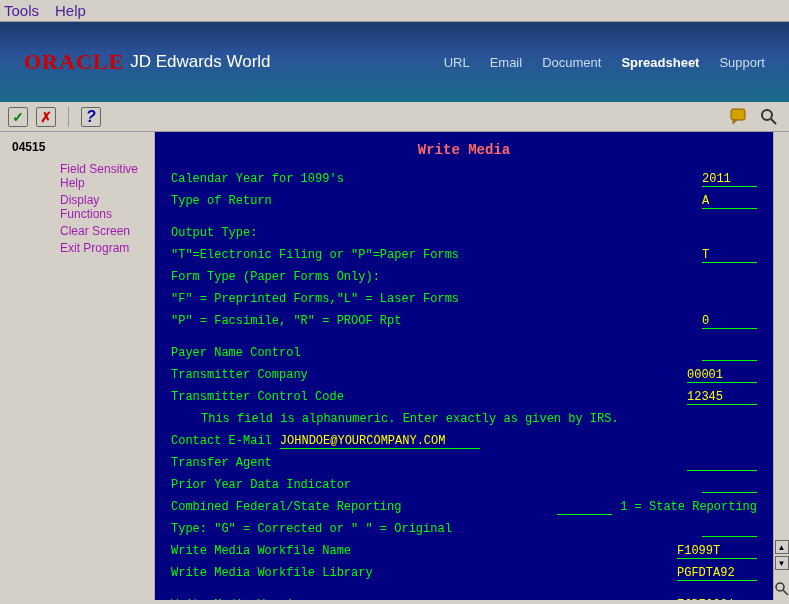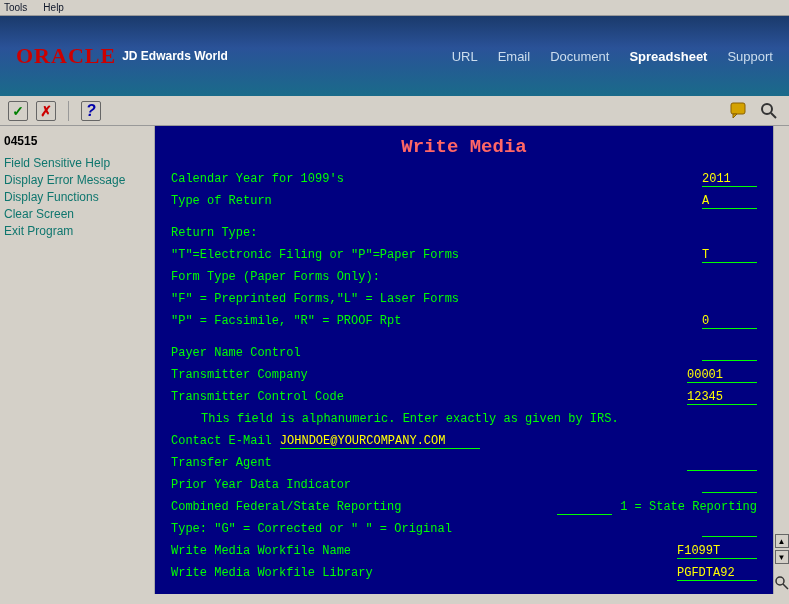--- a/index.html
+++ b/index.html
@@ -1,52 +1,52 @@
 <!DOCTYPE html>
 <html><head>
   <meta charset="utf-8">
   <style>
     * { margin: 0; padding: 0; box-sizing: border-box; }
     body { width: 789px; height: 604px; overflow: hidden; font-family: Arial, sans-serif; font-size: 12px; background: #d4d0c8; }
 
     
     #menubar { background: #d4d0c8; border-bottom: 1px solid #999; padding: 2px 4px; display: flex; gap: 16px; }
-    #menubar span { font-size: 10px; cursor: pointer; color: #0f172a; }
-
-    
-    #topbar { background: linear-gradient(180deg, #1a3a6b 0%, #2a5298 40%, #1a6b8a 100%); height: 80px; display: flex; align-items: center; justify-content: space-between; padding: 0 16px; }
+    #menubar span { font-size: 15px; cursor: pointer; color: #4c1d95; }
+
+    
+    #topbar { background: linear-gradient(180deg, #1a3a6b 0%, #2a5298 40%, #1a6b8a 100%); height: 80px; display: flex; align-items: center; justify-content: space-between; padding: 0 24px; }
     #logo { display: flex; align-items: center; gap: 6px; }
     #logo-oracle { color: #c00; font-size: 22px; font-weight: bold; font-family: serif; letter-spacing: 1px; }
-    #logo-jde { color: #fff; font-size: 12px; font-weight: bold; }
+    #logo-jde { color: #fff; font-size: 17px; font-weight: normal; }
     #topnav { display: flex; gap: 20px; align-items: flex-end; }
     #topnav span { color: #cde; font-size: 13px; cursor: pointer; }
     #topnav .active { color: #fff; font-weight: bold; }
 
     
     #toolbar { background: #d4d0c8; border-bottom: 1px solid #999; padding: 4px 8px; display: flex; align-items: center; gap: 8px; height: 30px; }
     .toolbar-btn { width: 20px; height: 20px; cursor: pointer; display: flex; align-items: center; justify-content: center; border: 1px solid #666; border-radius: 2px; }
     .btn-check { background: #d4d0c8; color: green; font-weight: bold; font-size: 14px; }
     .btn-x { background: #d4d0c8; color: #c00; font-weight: bold; font-size: 14px; }
     .btn-q { background: #d4d0c8; color: #00a; font-weight: bold; font-size: 16px; font-style: italic; }
     .toolbar-sep { width: 1px; height: 20px; background: #999; margin: 0 4px; }
     .toolbar-right { margin-left: auto; display: flex; gap: 6px; }
     .icon-btn { width: 24px; height: 24px; cursor: pointer; display: flex; align-items: center; justify-content: center; }
 
     
     #main { display: flex; height: calc(604px - 80px - 26px - 30px); }
 
     
-    #sidebar { width: 155px; background: #d4d0c8; border-right: 1px solid #aaa; padding: 8px 4px; }
+    #sidebar { width: 155px; background: #d4d0c8; border-right: 1px solid #aaa; padding: 8px 12px; }
     #sidebar .prog-num { color: #000; font-size: 12px; margin-bottom: 8px; font-weight: bold; }
-    #sidebar a { display: block; color: #0f766e; font-size: 12px; text-decoration: none; margin-bottom: 3px; cursor: pointer; }
+    #sidebar a { display: block; color: #a21caf; font-size: 12px; text-decoration: none; margin-bottom: 3px; cursor: pointer; margin-left: 48px; }
 
     
     #content { flex: 1; background: #000080; color: #00ff00; padding: 10px 16px; overflow-y: auto; font-family: "Courier New", monospace; font-size: 12px; position: relative; }
 
-    .form-title { color: #ff6666; text-align: center; font-size: 19px; font-weight: bold; margin-bottom: 12px; }
+    .form-title { color: #ff6666; text-align: center; font-size: 14px; font-weight: bold; margin-bottom: 12px; }
 
     .form-row { display: flex; align-items: center; margin-bottom: 4px; min-height: 18px; }
     .form-label { color: #00ff00; white-space: nowrap; }
     .form-indent { margin-left: 30px; }
     .input-field-wide { width: 200px; }
     .input-field-sm { width: 60px; }
 
     .section-gap { height: 10px; }
 
     
@@ -97,21 +97,20 @@
       </svg>
     </div>
   </div>
 </div>
 
 <div id="main">
 
   <div id="sidebar">
     <div class="prog-num">04515</div>
     <a>Field Sensitive Help</a>
-    <a>Display Error Message</a>
     <a>Display Functions</a>
     <a>Clear Screen</a>
     <a>Exit Program</a>
   </div>
 
   <div id="content">
     <div class="form-title">Write Media</div>
 
     <div class="form-row">
       <span class="form-label">Calendar Year for 1099's</span>
@@ -121,21 +120,21 @@
 
     <div class="form-row">
       <span class="form-label">Type of Return</span>
       <span style="flex:1"></span>
       <input class="underline-input input-field-sm" style="width: 55px;" value="A">
     </div>
 
     <div class="section-gap"></div>
 
     <div class="form-row">
-      <span class="form-label">Return Type:</span>
+      <span class="form-label">Output Type:</span>
     </div>
     <div class="form-row">
       <span class="form-label">"T"=Electronic Filing or "P"=Paper Forms</span>
       <span style="flex:1"></span>
       <input class="underline-input input-field-sm" style="width: 55px;" value="T">
     </div>
 
     <div class="form-row">
       <span class="form-label">Form Type (Paper Forms Only):</span>
     </div>

